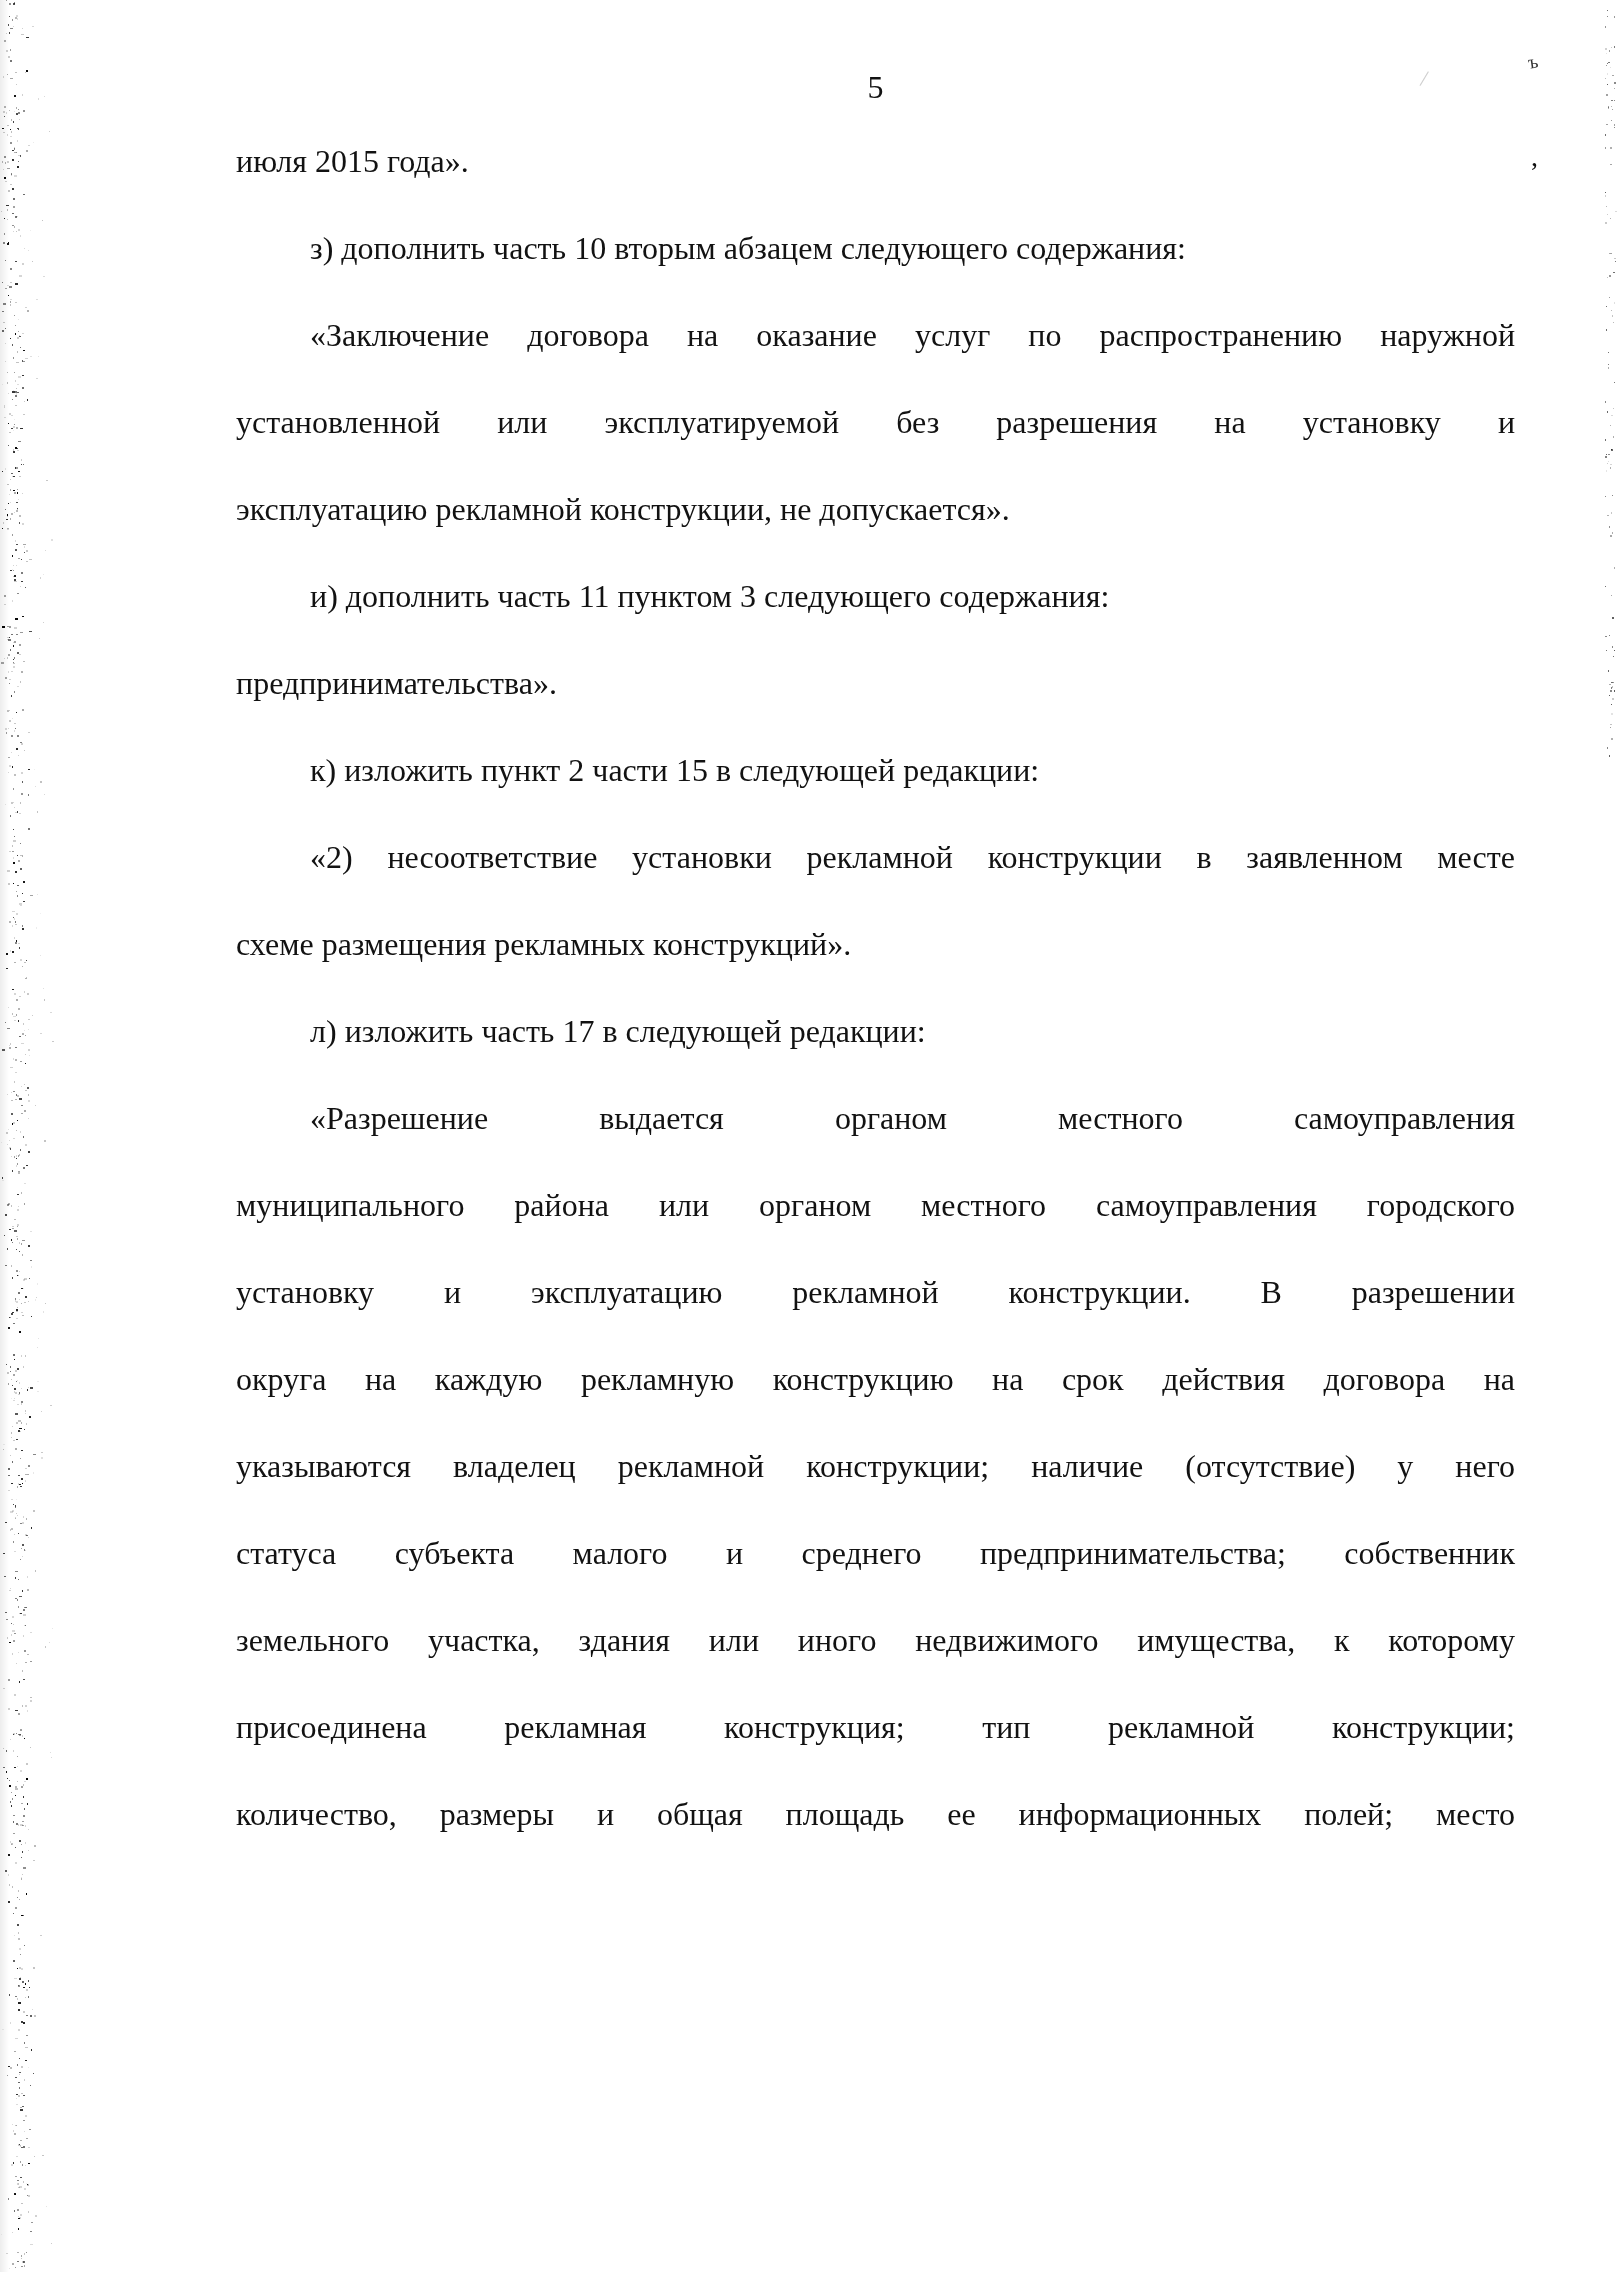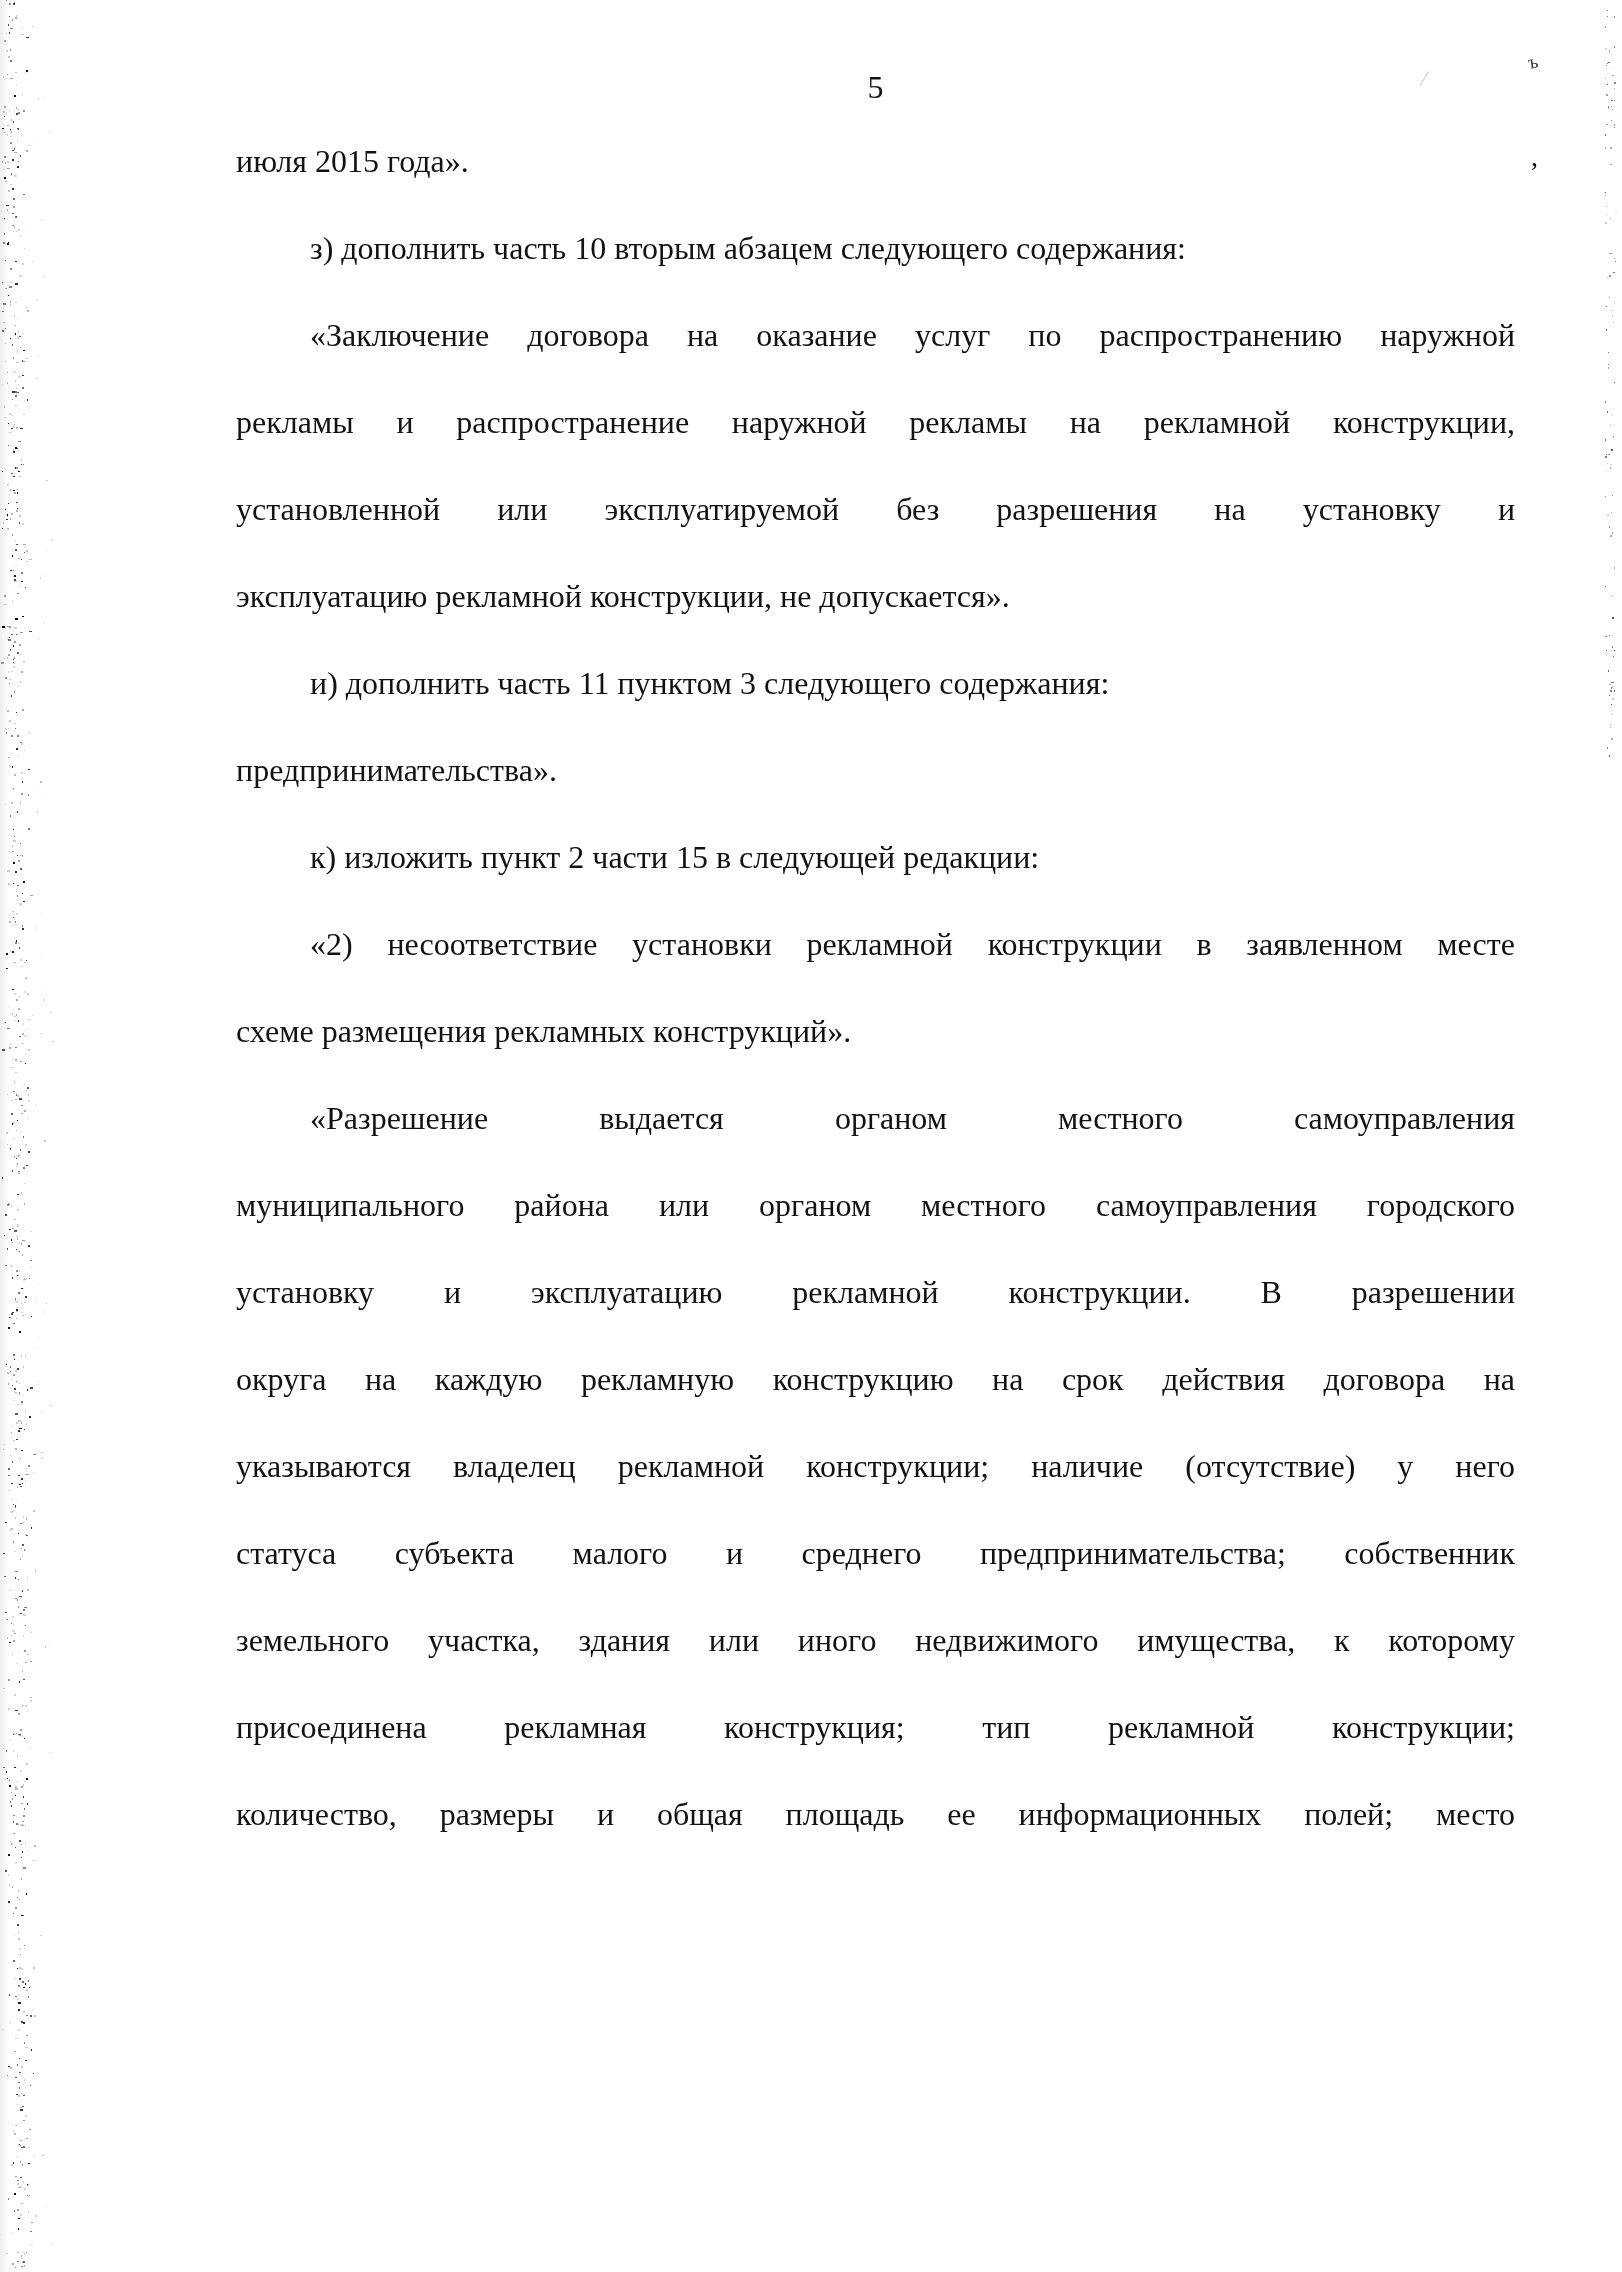--- a/index.html
+++ b/index.html
@@ -76,28 +76,28 @@
 
 <div class="page">
   <div class="edge-shade"></div>
 
   <div class="page-number">5</div>
 
   <div class="body-text">
       <div class="line">июля 2015 года».</div>
       <div class="line indent">з) дополнить часть 10 вторым абзацем следующего содержания:</div>
       <div class="line indent justify">«Заключение договора на оказание услуг по распространению наружной</div>
-      <div class="line justify">рекламы и распространение наружной рекламы на рекламной конструкции,</div>
       <div class="line justify">установленной или эксплуатируемой без разрешения на установку и</div>
       <div class="line">эксплуатацию рекламной конструкции, не допускается».</div>
       <div class="line indent">и) дополнить часть 11 пунктом 3 следующего содержания:</div>
       <div class="line">предпринимательства».</div>
       <div class="line indent">к) изложить пункт 2 части 15 в следующей редакции:</div>
       <div class="line indent justify">«2) несоответствие установки рекламной конструкции в заявленном месте</div>
       <div class="line">схеме размещения рекламных конструкций».</div>
+      <div class="line indent">л) изложить часть 17 в следующей редакции:</div>
       <div class="line indent justify">«Разрешение выдается органом местного самоуправления</div>
       <div class="line justify">муниципального района или органом местного самоуправления городского</div>
       <div class="line justify">установку и эксплуатацию рекламной конструкции. В разрешении</div>
       <div class="line justify">округа на каждую рекламную конструкцию на срок действия договора на</div>
       <div class="line justify">указываются владелец рекламной конструкции; наличие (отсутствие) у него</div>
       <div class="line justify">статуса субъекта малого и среднего предпринимательства; собственник</div>
       <div class="line justify">земельного участка, здания или иного недвижимого имущества, к которому</div>
       <div class="line justify">присоединена рекламная конструкция; тип рекламной конструкции;</div>
       <div class="line justify">количество, размеры и общая площадь ее информационных полей; место</div>
     </div>

